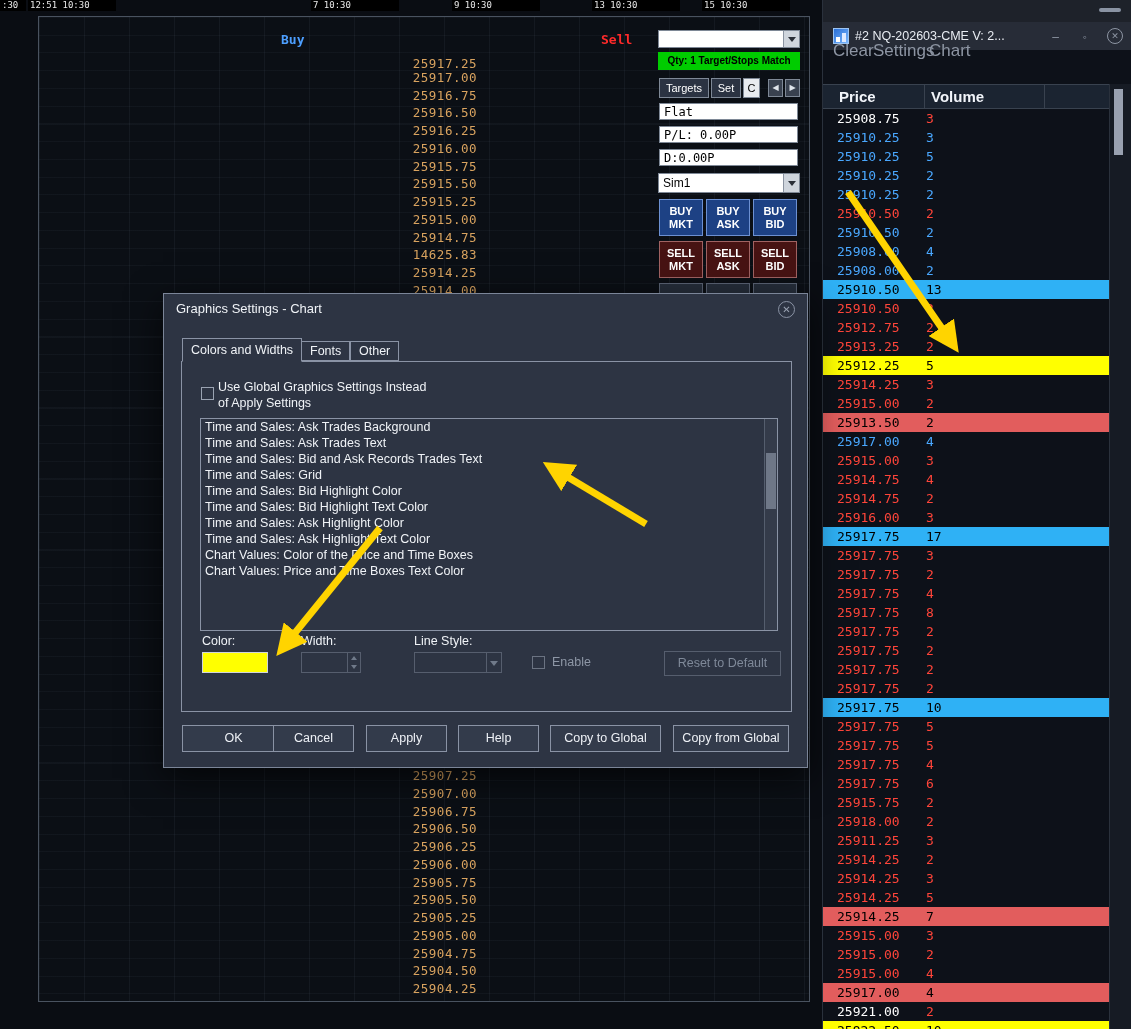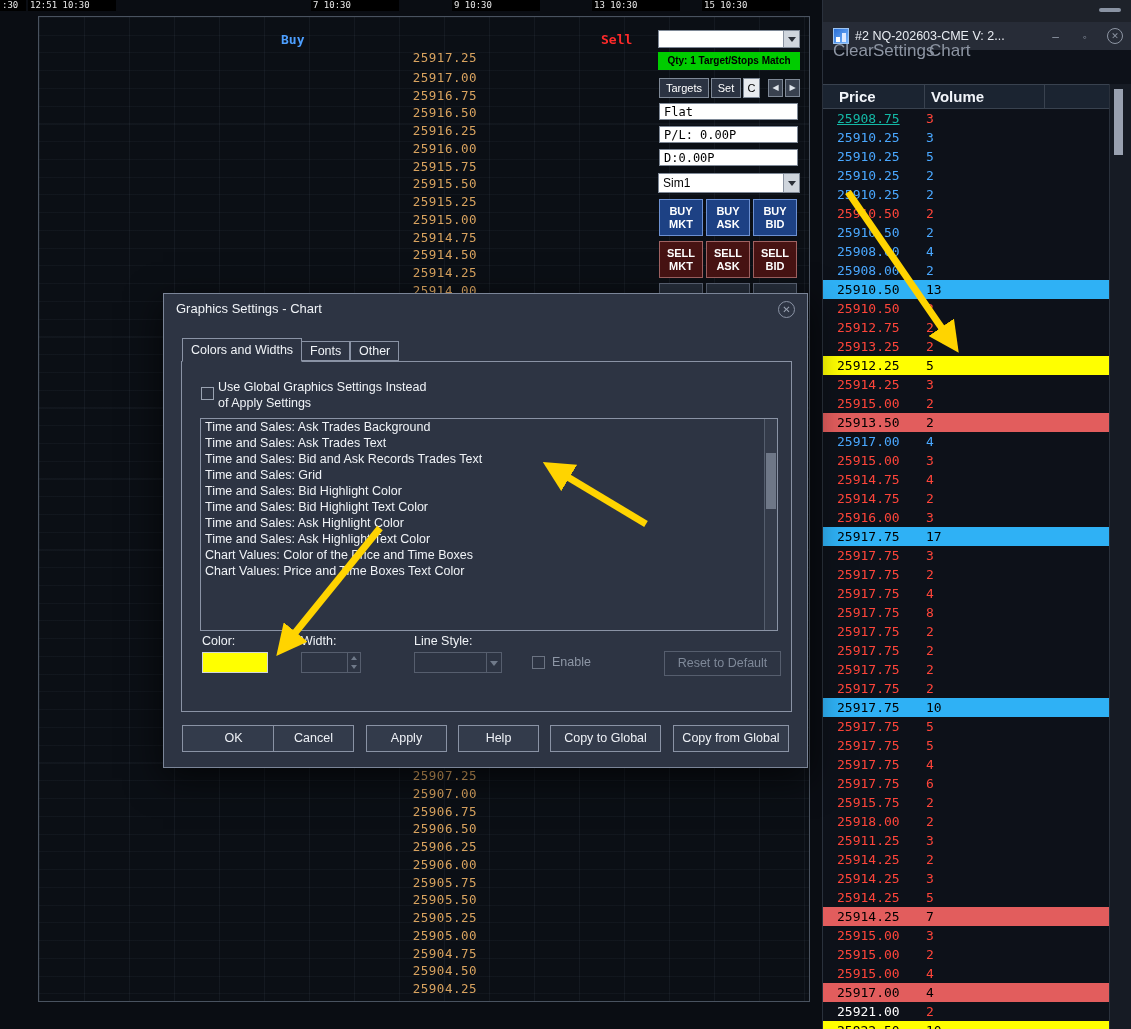--- a/index.html
+++ b/index.html
@@ -107,32 +107,32 @@
       <div class="top-frag" style="left: 311px; width: 88px;">7  10:30</div>
       <div class="top-frag" style="left: 452px; width: 88px;">9  10:30</div>
       <div class="top-frag" style="left: 592px; width: 88px;">13  10:30</div>
       <div class="top-frag" style="left: 702px; width: 88px;">15  10:30</div>
     </div>
 
   <div id="chart">
     <div class="side-label" style="left: 242px; top: 15px; color: rgb(77, 159, 255);">Buy</div>
     <div class="side-label" style="left: 562px; top: 15px; color: rgb(255, 42, 42);">Sell</div>
     <div id="upper-prices" style="color: rgb(217, 163, 95);">
-        <div class="price-label" style="top: 32px; text-align: right;">25917.25</div>
+        <div class="price-label" style="top: 38px; text-align: right;">25917.25</div>
         <div class="price-label" style="top: 51.75px;">25917.00</div>
         <div class="price-label" style="top: 69.5px;">25916.75</div>
         <div class="price-label" style="top: 87.25px;">25916.50</div>
         <div class="price-label" style="top: 105px;">25916.25</div>
         <div class="price-label" style="top: 122.75px;">25916.00</div>
         <div class="price-label" style="top: 140.5px;">25915.75</div>
         <div class="price-label" style="top: 158.25px;">25915.50</div>
         <div class="price-label" style="top: 176px;">25915.25</div>
         <div class="price-label" style="top: 193.75px;">25915.00</div>
         <div class="price-label" style="top: 211.5px;">25914.75</div>
-        <div class="price-label" style="top: 229.25px;">25914.50</div>
+        <div class="price-label" style="top: 229.25px;">14625.83</div>
         <div class="price-label" style="top: 247px;">25914.25</div>
         <div class="price-label" style="top: 264.75px;">25914.00</div>
       </div>
     <div id="lower-prices" style="color: rgb(217, 163, 95);">
         <div class="price-label" style="top: 750px;">25907.25</div>
         <div class="price-label" style="top: 767.75px;">25907.00</div>
         <div class="price-label" style="top: 785.5px;">25906.75</div>
         <div class="price-label" style="top: 803.25px;">25906.50</div>
         <div class="price-label" style="top: 821px;">25906.25</div>
         <div class="price-label" style="top: 838.75px;">25906.00</div>
@@ -276,21 +276,21 @@
     <div class="ts-menu-item" style="left:106px">Chart</div>
 
     <div id="ts-header"></div>
     <div class="ts-head-label" style="left:16px">Price</div>
     <div class="ts-head-label" style="left:108px">Volume</div>
     <div class="ts-col-div" style="left:101px"></div>
     <div class="ts-col-div" style="left:221px"></div>
 
     <div id="ts-rows">
         <div class="ts-row">
-          <div class="ts-price" style="color: #14b8a6; text-decoration: underline;">25908.75</div>
+          <div class="ts-price" style="color: #ffffff;">25908.75</div>
           <div class="ts-vol" style="color: rgb(255, 69, 58);">3</div>
         </div>
         <div class="ts-row">
           <div class="ts-price" style="color: rgb(74, 168, 255);">25910.25</div>
           <div class="ts-vol" style="color: rgb(74, 168, 255);">3</div>
         </div>
         <div class="ts-row">
           <div class="ts-price" style="color: rgb(74, 168, 255);">25910.25</div>
           <div class="ts-vol" style="color: rgb(74, 168, 255);">5</div>
         </div>

